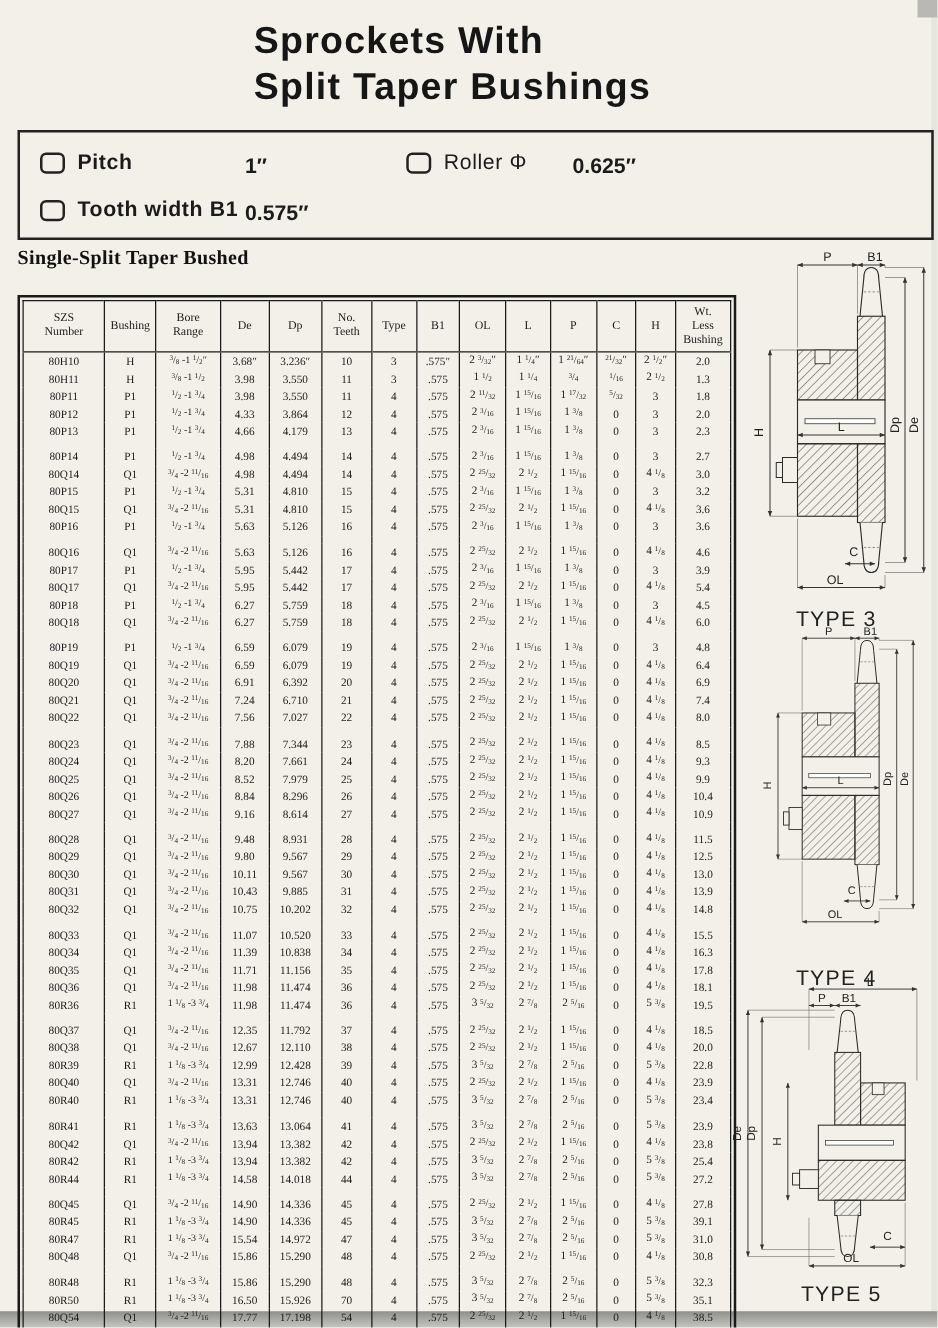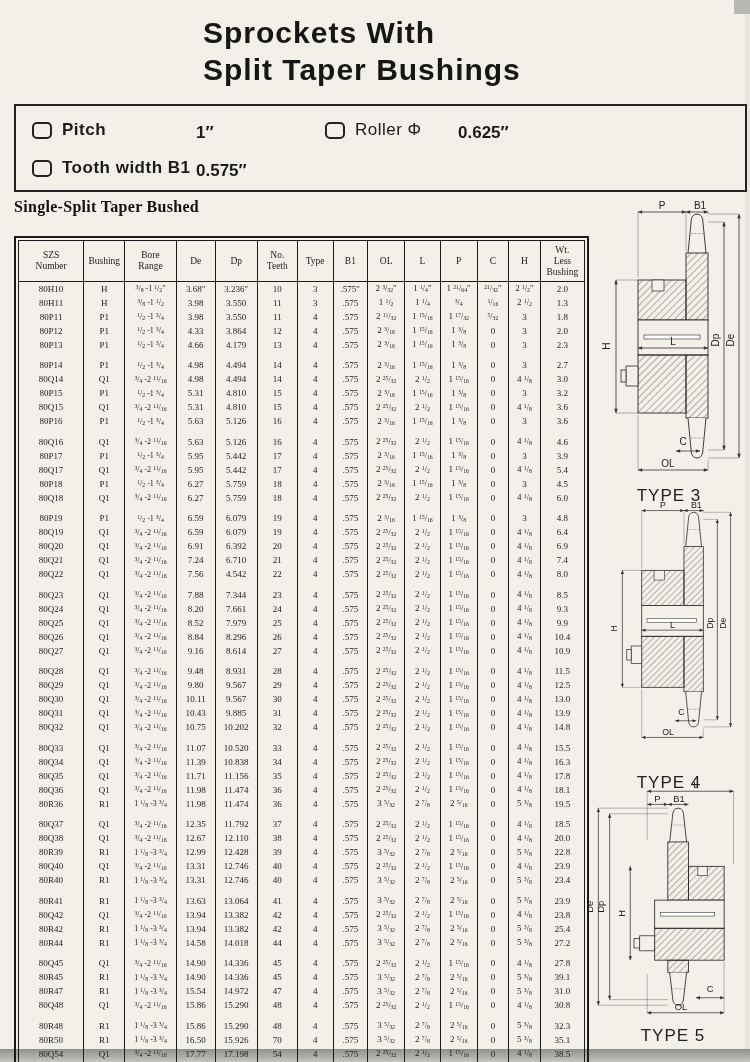--- a/index.html
+++ b/index.html
@@ -468,21 +468,21 @@
           <td>1 <span class="fr"><sup>15</sup>/<sub>16</sub></span></td>
           <td>0</td>
           <td>4 <span class="fr"><sup>1</sup>/<sub>8</sub></span></td>
           <td>7.4</td>
         </tr>
         <tr class="r">
           <td>80Q22</td>
           <td>Q1</td>
           <td class="bore"><span class="fr"><sup>3</sup>/<sub>4</sub></span> -2 <span class="fr"><sup>11</sup>/<sub>16</sub></span></td>
           <td>7.56</td>
-          <td>4.542</td>
+          <td>7.027</td>
           <td>22</td>
           <td>4</td>
           <td>.575</td>
           <td>2 <span class="fr"><sup>25</sup>/<sub>32</sub></span></td>
           <td>2 <span class="fr"><sup>1</sup>/<sub>2</sub></span></td>
           <td>1 <span class="fr"><sup>15</sup>/<sub>16</sub></span></td>
           <td>0</td>
           <td>4 <span class="fr"><sup>1</sup>/<sub>8</sub></span></td>
           <td>8.0</td>
         </tr>

